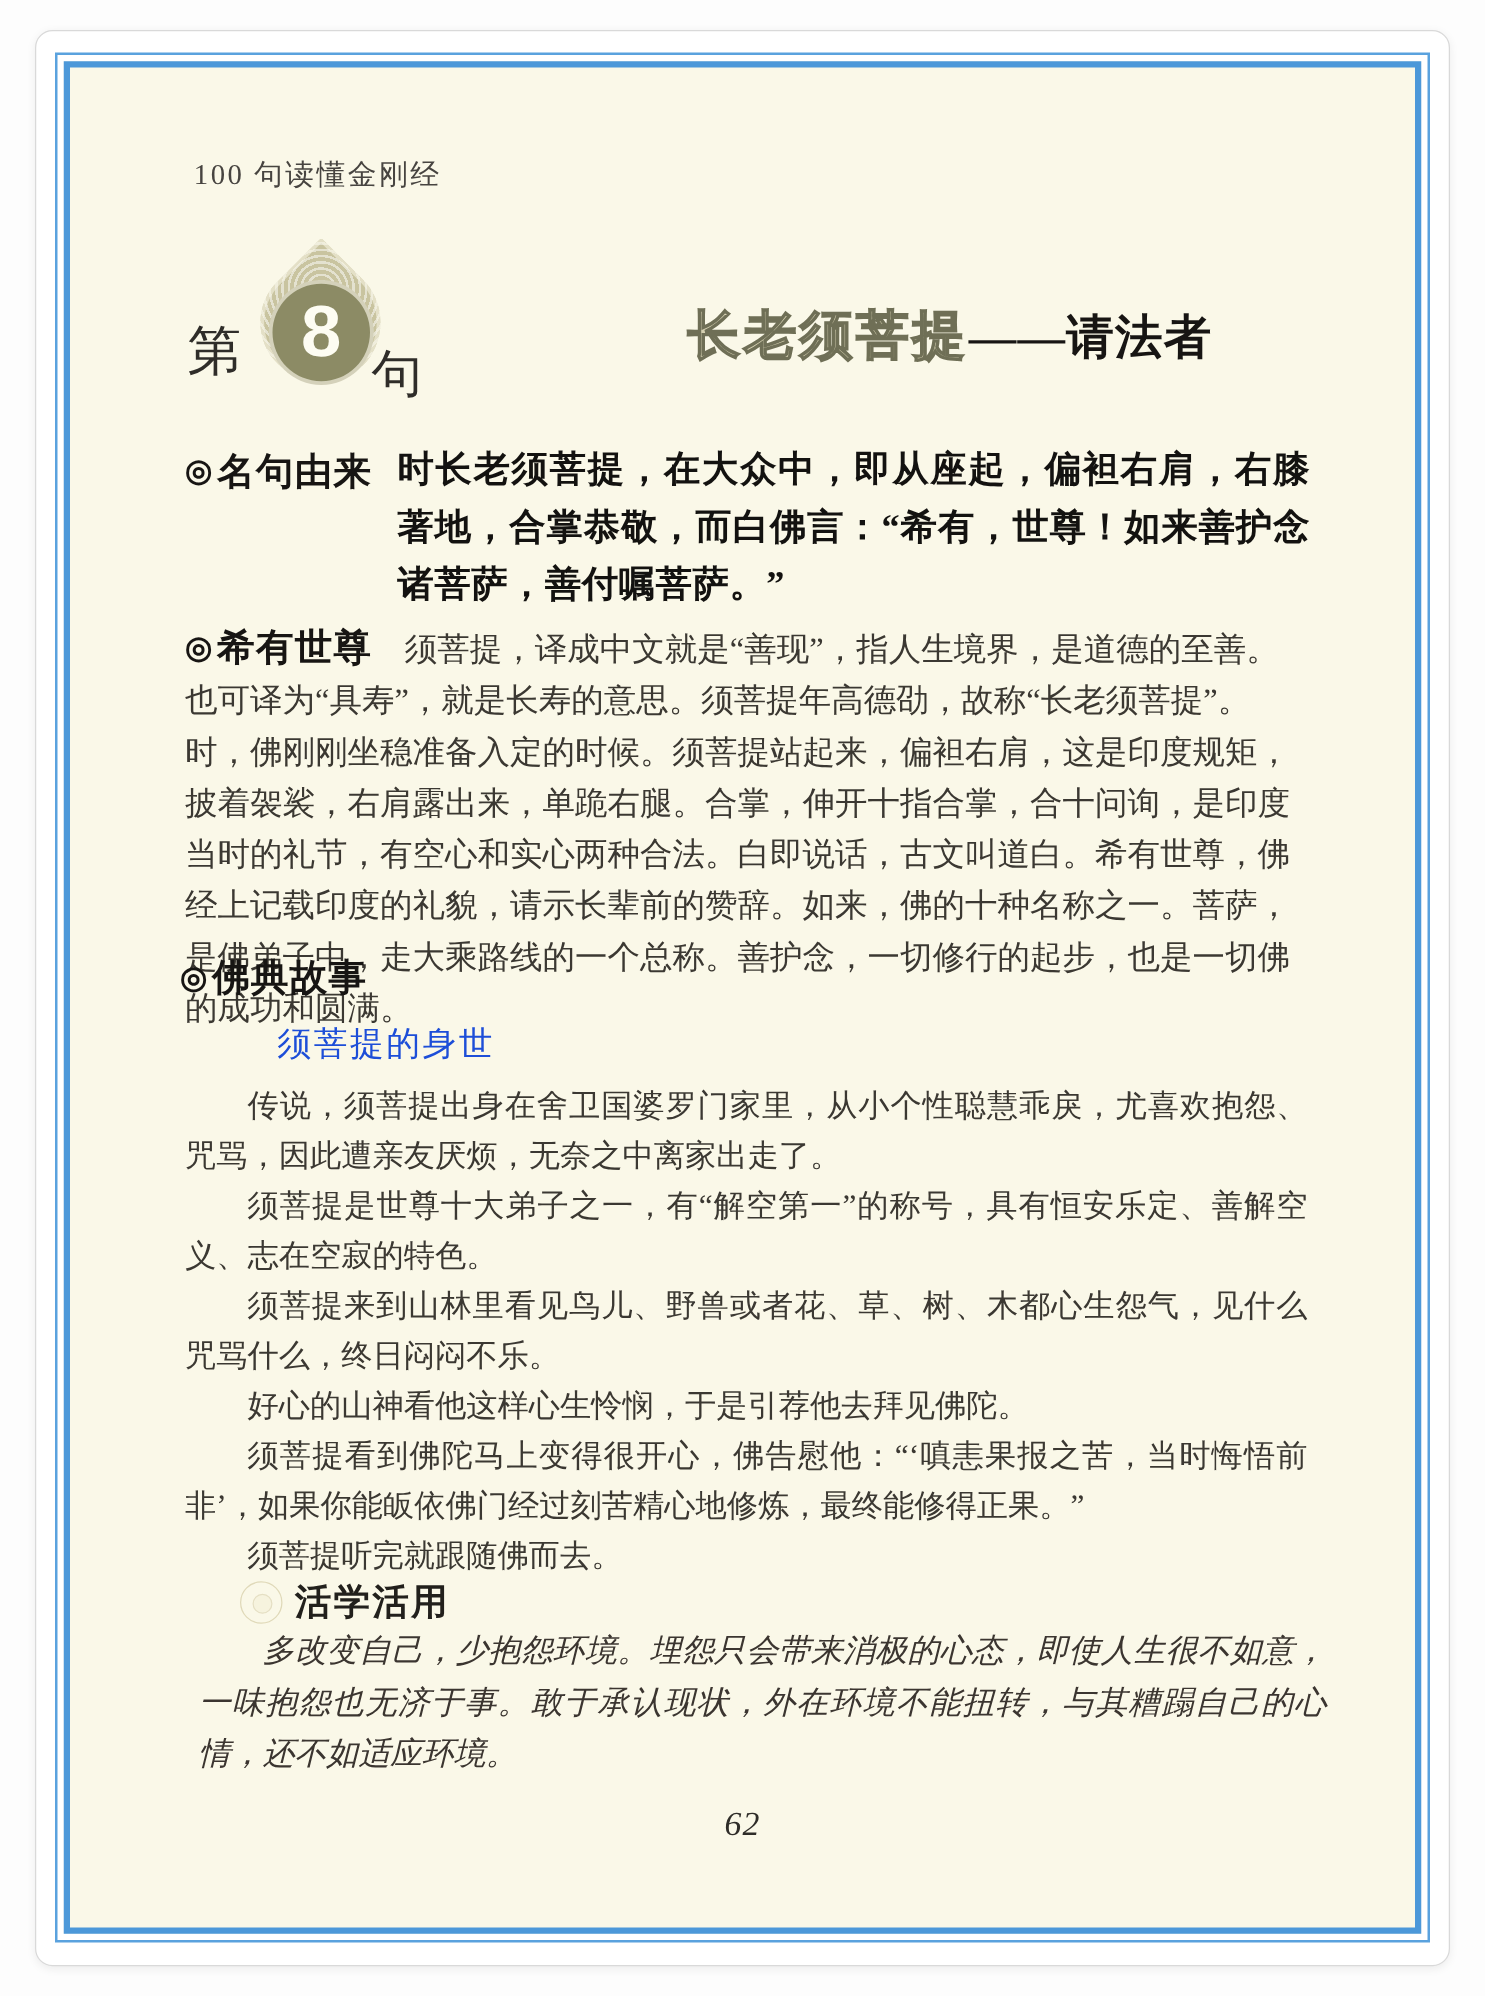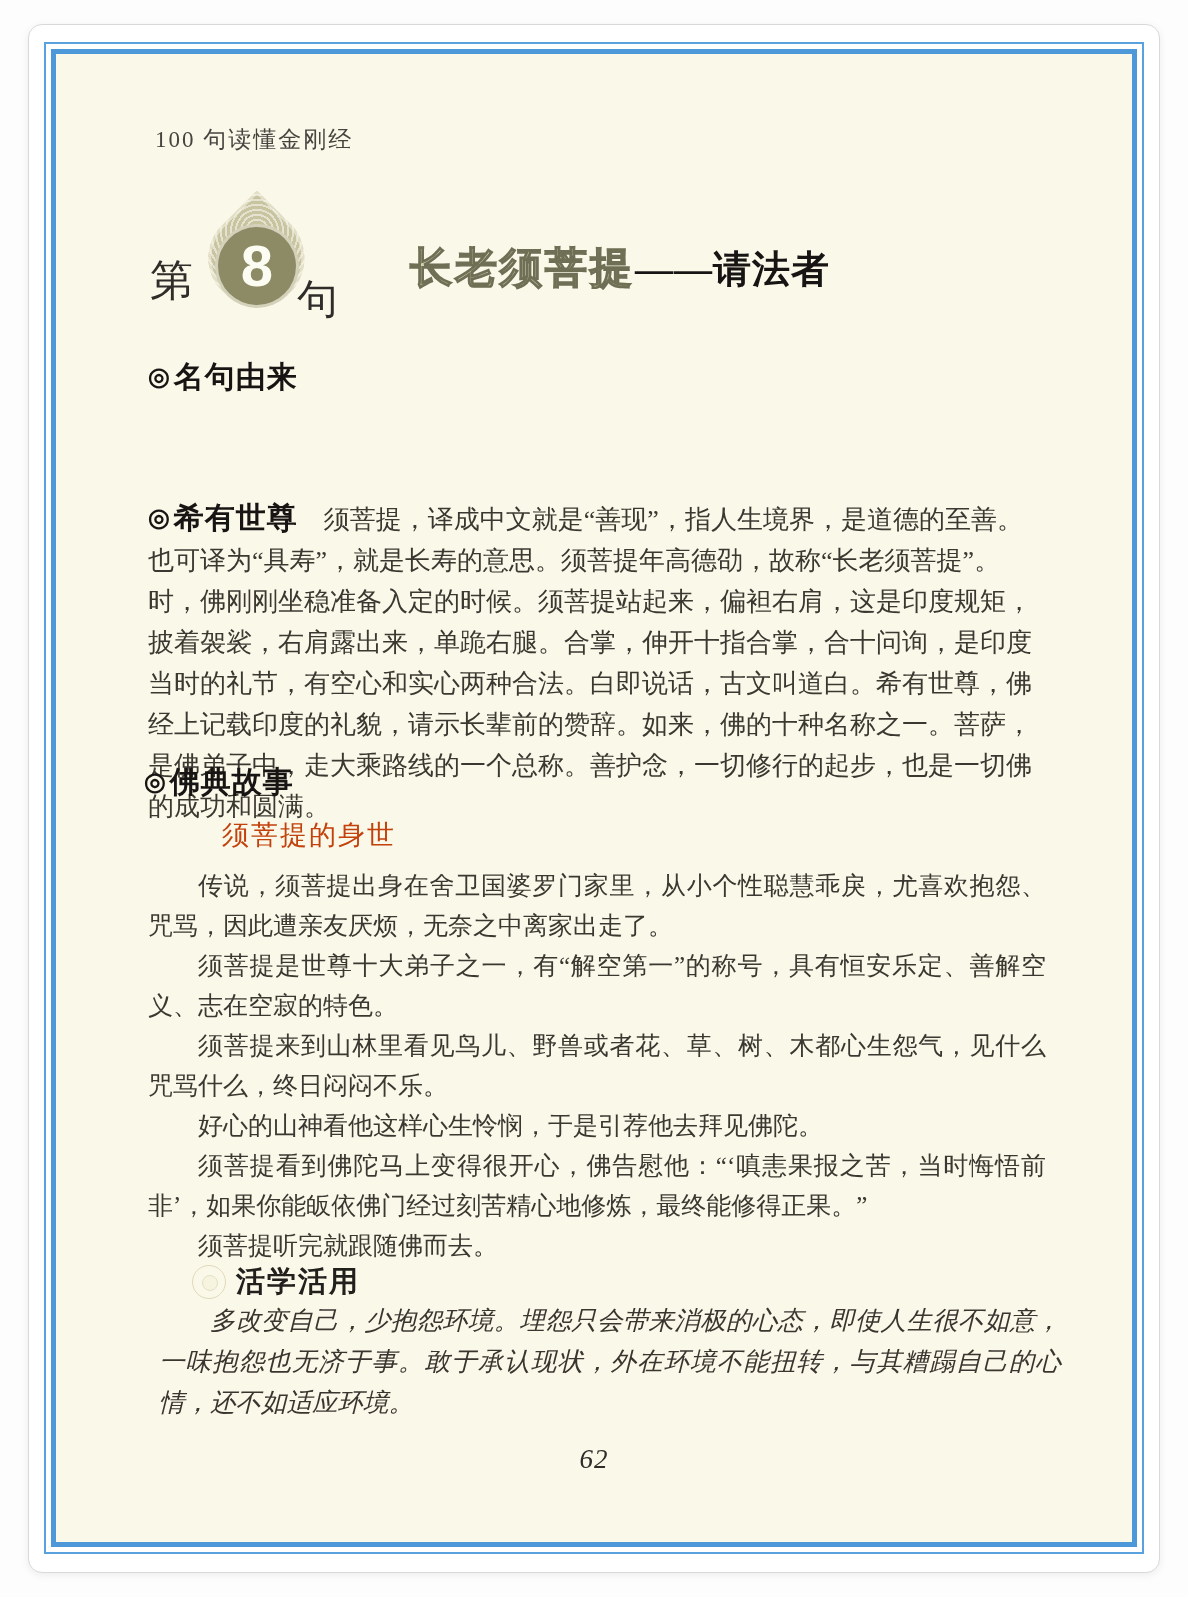--- a/index.html
+++ b/index.html
@@ -48,21 +48,21 @@
     border:3px solid rgba(250,248,232,0.65);
   }
   .ornament .num {
     color:#fdfcf2; font-size:58px; font-weight:bold; font-family:"Liberation Sans", sans-serif;
     line-height:1;
   }
 
   
   .chapter-title {
     position:absolute; left:410px; top:240px; width:560px;
-    text-align:left; white-space:nowrap;
+    text-align:right; white-space:nowrap;
   }
   .title-main {
     font-size:42px; font-weight:bold; letter-spacing:3px;
     color:#d6d1b2; -webkit-text-stroke:1.4px #6f6f56;
     font-family:"Liberation Sans", sans-serif;
   }
   .title-rest {
     font-size:38px; font-weight:bold; color:#171513;
     font-family:"Liberation Serif", serif; letter-spacing:1px;
   }
@@ -86,21 +86,21 @@
   .sec-interp { position:absolute; left:148px; top:498px; width:898px; }
   .sec-interp .runin { margin-right:22px; white-space:nowrap; }
   .sec-interp .body {
     font-size:26px; line-height:41px; color:#3b3832; text-align:justify;
   }
 
   
   .sec-story-head { position:absolute; left:144px; top:762px; white-space:nowrap; }
   .story-subtitle {
     position:absolute; left:222px; top:817px;
-    font-size:27px; color:#c2410c; letter-spacing:2px;
+    font-size:27px; color:#1d4ed8; letter-spacing:2px;
     font-family:"Liberation Sans", sans-serif;
   }
   .story-paras { position:absolute; left:148px; top:866px; width:898px; }
   .story-paras p {
     font-size:25px; line-height:40px; color:#3b3832;
     text-indent:2em; text-align:justify;
   }
 
   
   .sec-app-head { position:absolute; left:192px; top:1262px; display:flex; align-items:center; }
@@ -148,20 +148,21 @@
     <div class="chapter-suffix">句</div>
 
     <div class="chapter-title">
       <span class="title-main">长老须菩提</span><span class="title-rest">——请法者</span>
     </div>
 
     <div class="sec-origin">
       <div class="head">
         <span class="sec-marker">◎</span><span class="sec-heading">名句由来</span>
       </div>
+      <div class="body">时长老须菩提，在大众中，即从座起，偏袒右肩，右膝著地，合掌恭敬，而白佛言：“希有，世尊！如来善护念诸菩萨，善付嘱菩萨。”</div>
     </div>
 
     <div class="sec-interp">
       <span class="runin">
         <span class="sec-marker">◎</span><span class="sec-heading">希有世尊</span>
       </span><span class="body">须菩提，译成中文就是“善现”，指人生境界，是道德的至善。也可译为“具寿”，就是长寿的意思。须菩提年高德劭，故称“长老须菩提”。时，佛刚刚坐稳准备入定的时候。须菩提站起来，偏袒右肩，这是印度规矩，披着袈裟，右肩露出来，单跪右腿。合掌，伸开十指合掌，合十问询，是印度当时的礼节，有空心和实心两种合法。白即说话，古文叫道白。希有世尊，佛经上记载印度的礼貌，请示长辈前的赞辞。如来，佛的十种名称之一。菩萨，是佛弟子中，走大乘路线的一个总称。善护念，一切修行的起步，也是一切佛的成功和圆满。</span>
     </div>
 
     <div class="sec-story-head">
       <span class="sec-marker">◎</span><span class="sec-heading">佛典故事</span>

